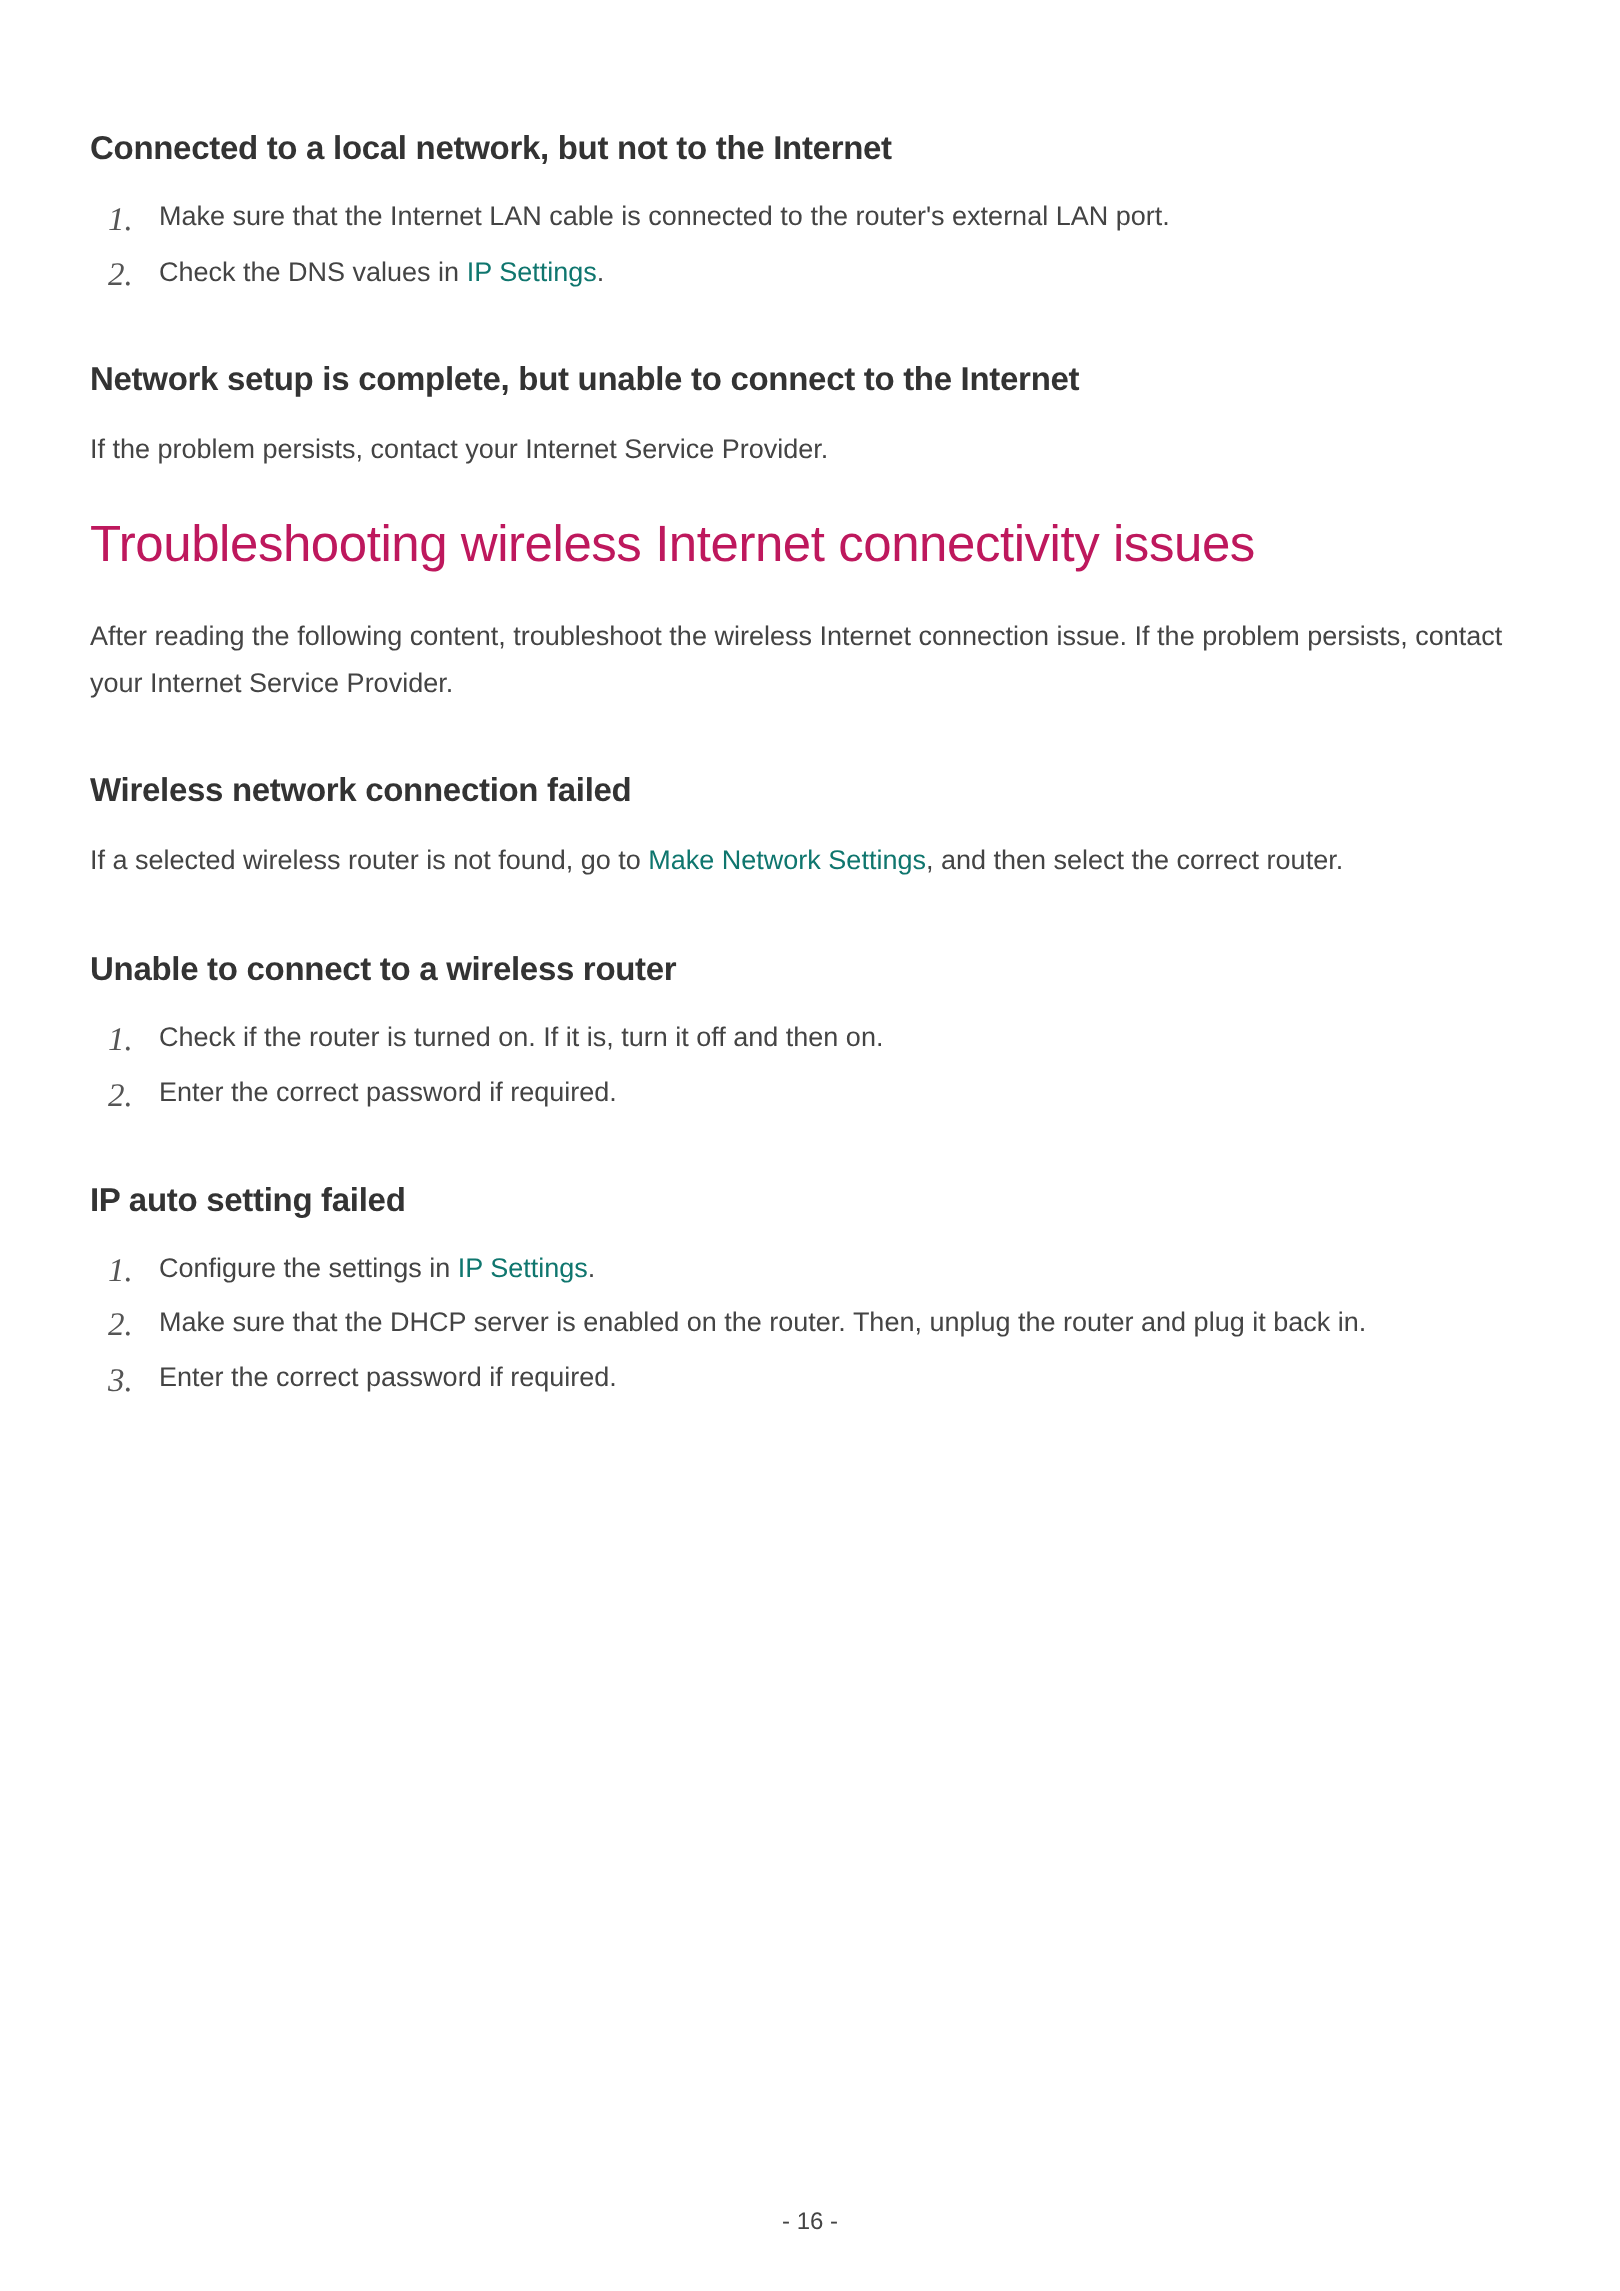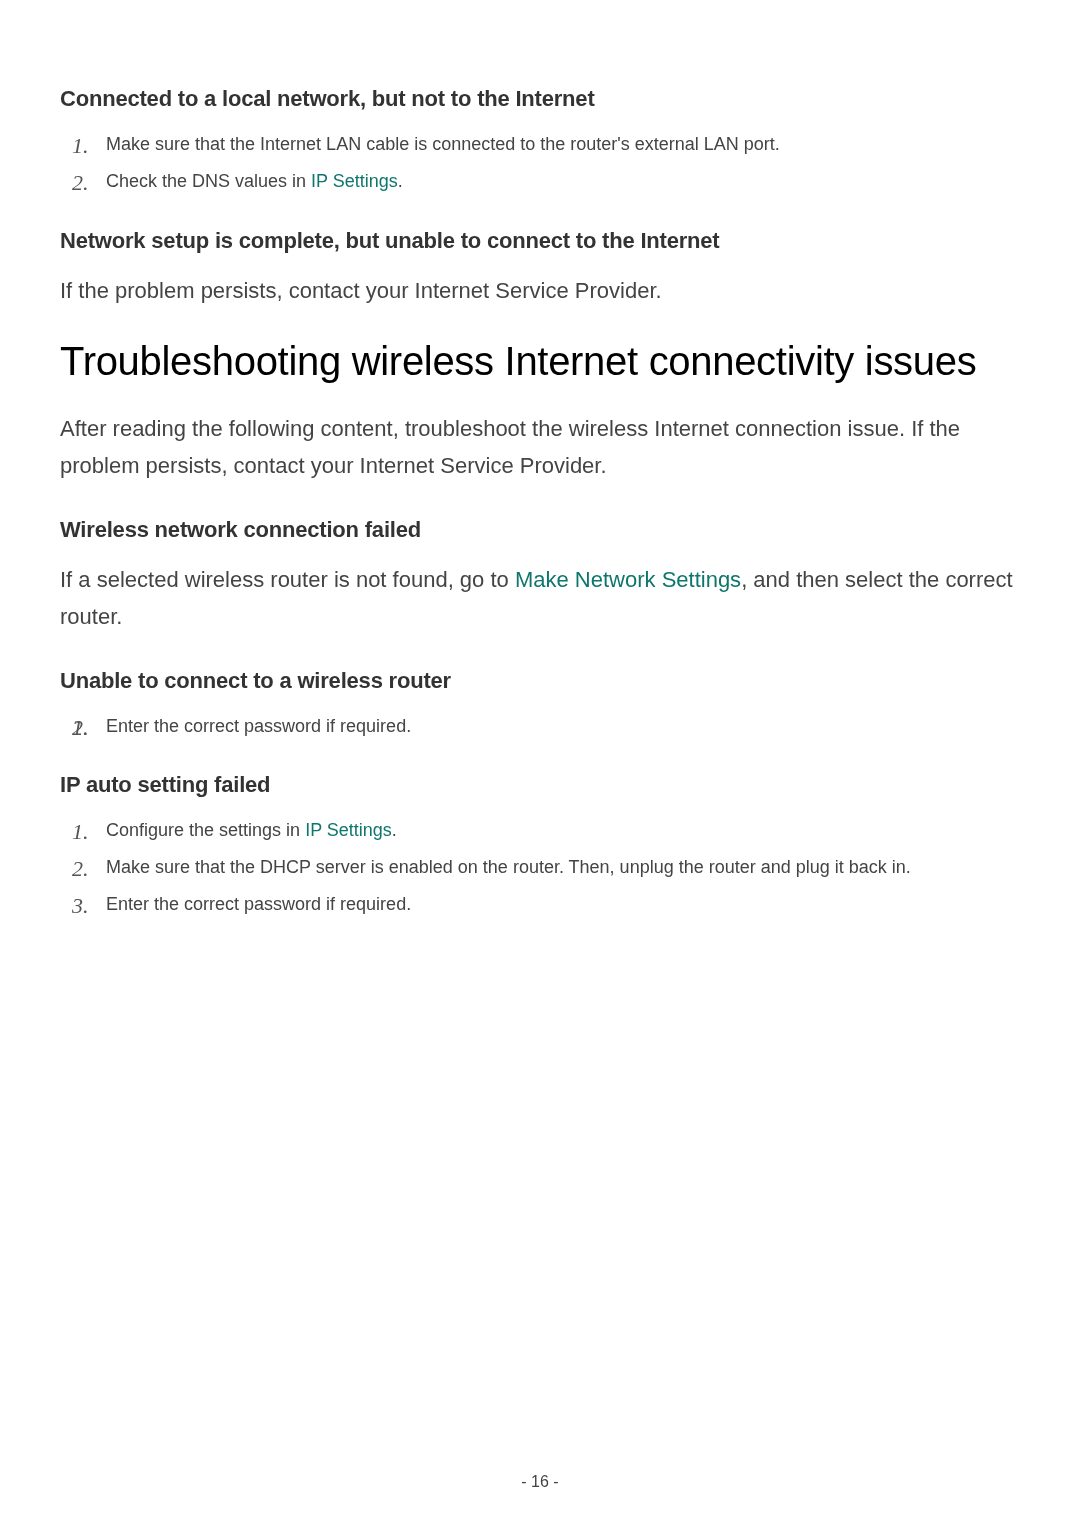--- a/index.html
+++ b/index.html
@@ -14,23 +14,23 @@
   }
   h3 {
     font-size: 22px;
     font-weight: 600;
     color: #333333;
     margin-bottom: 18px;
     letter-spacing: -0.2px;
     margin-top: 34px;
   }
   h2 {
-    font-size: 40px;
+    font-size: 34px;
     font-weight: 500;
-    color: #000000;
+    color: #be185d;
     margin-bottom: 26px;
     letter-spacing: -0.3px;
   }
   ol {
     list-style: none;
     margin-left: 12px;
     margin-bottom: 30px;
   }
   ol li {
     font-size: 18px;
@@ -44,29 +44,29 @@
     position: absolute;
     left: 0;
     top: -2px;
     font-size: 22px;
     font-weight: 300;
     color: #555555;
     font-style: italic;
     font-family: Georgia, serif;
   }
   p {
-    font-size: 22px;
+    font-size: 18px;
     color: #444444;
     line-height: 1.7;
     margin-bottom: 30px;
   }
   .link {
     color: #0f766e;
   }
-  .section-gap { margin-top: 32px; }
+  .section-gap { margin-top: 44px; }
   .page-number {
     position: absolute;
     bottom: 36px;
     left: 0;
     width: 100%;
     text-align: center;
     font-size: 16px;
     color: #444444;
   }
 </style>
@@ -93,20 +93,21 @@
 
 <h3 class="section-gap">Wireless network connection failed</h3>
 <p>
   <span>If a selected wireless router is not found, go to </span><span class="link">Make Network Settings</span><span>, and then select the correct router.</span>
 </p>
 
 <h3 class="section-gap">Unable to connect to a wireless router</h3>
 <ol>
   <li>
     <span class="num">1.</span>
+    <span>Check if the router is turned on. If it is, turn it off and then on.</span>
   </li>
   <li>
     <span class="num">2.</span>
     <span>Enter the correct password if required.</span>
   </li>
 </ol>
 
 <h3 class="section-gap">IP auto setting failed</h3>
 <ol>
   <li>

